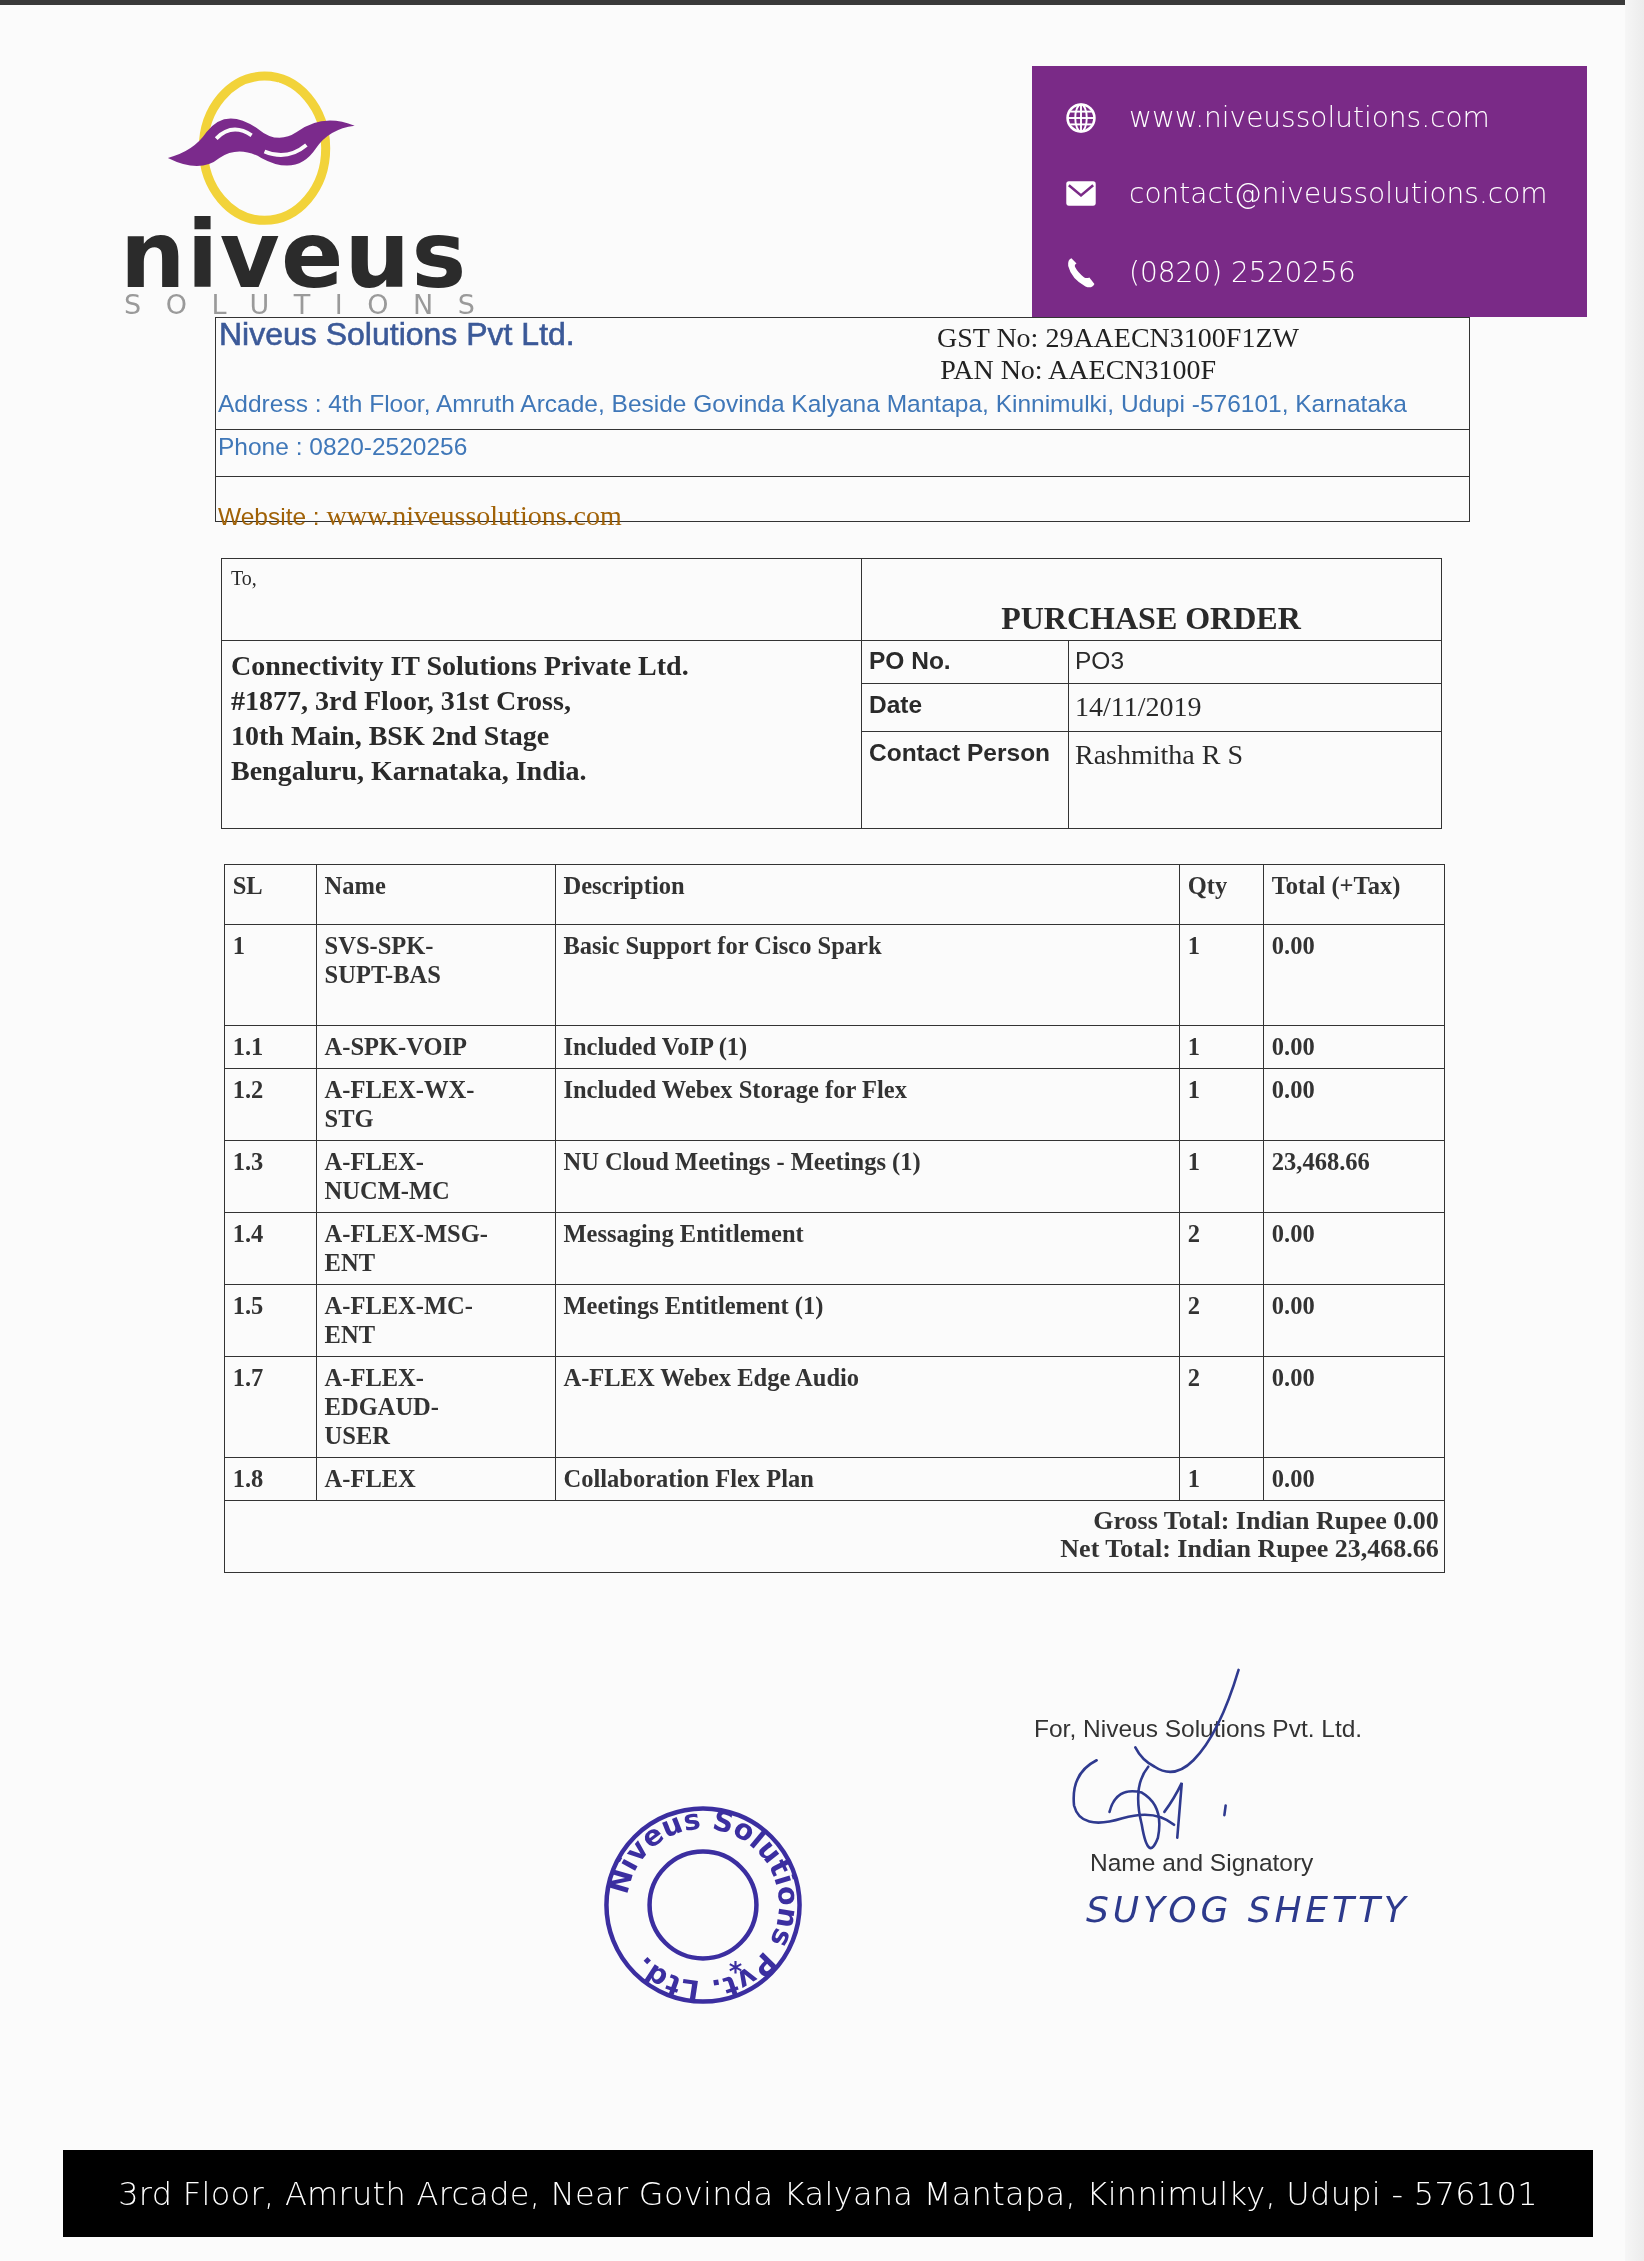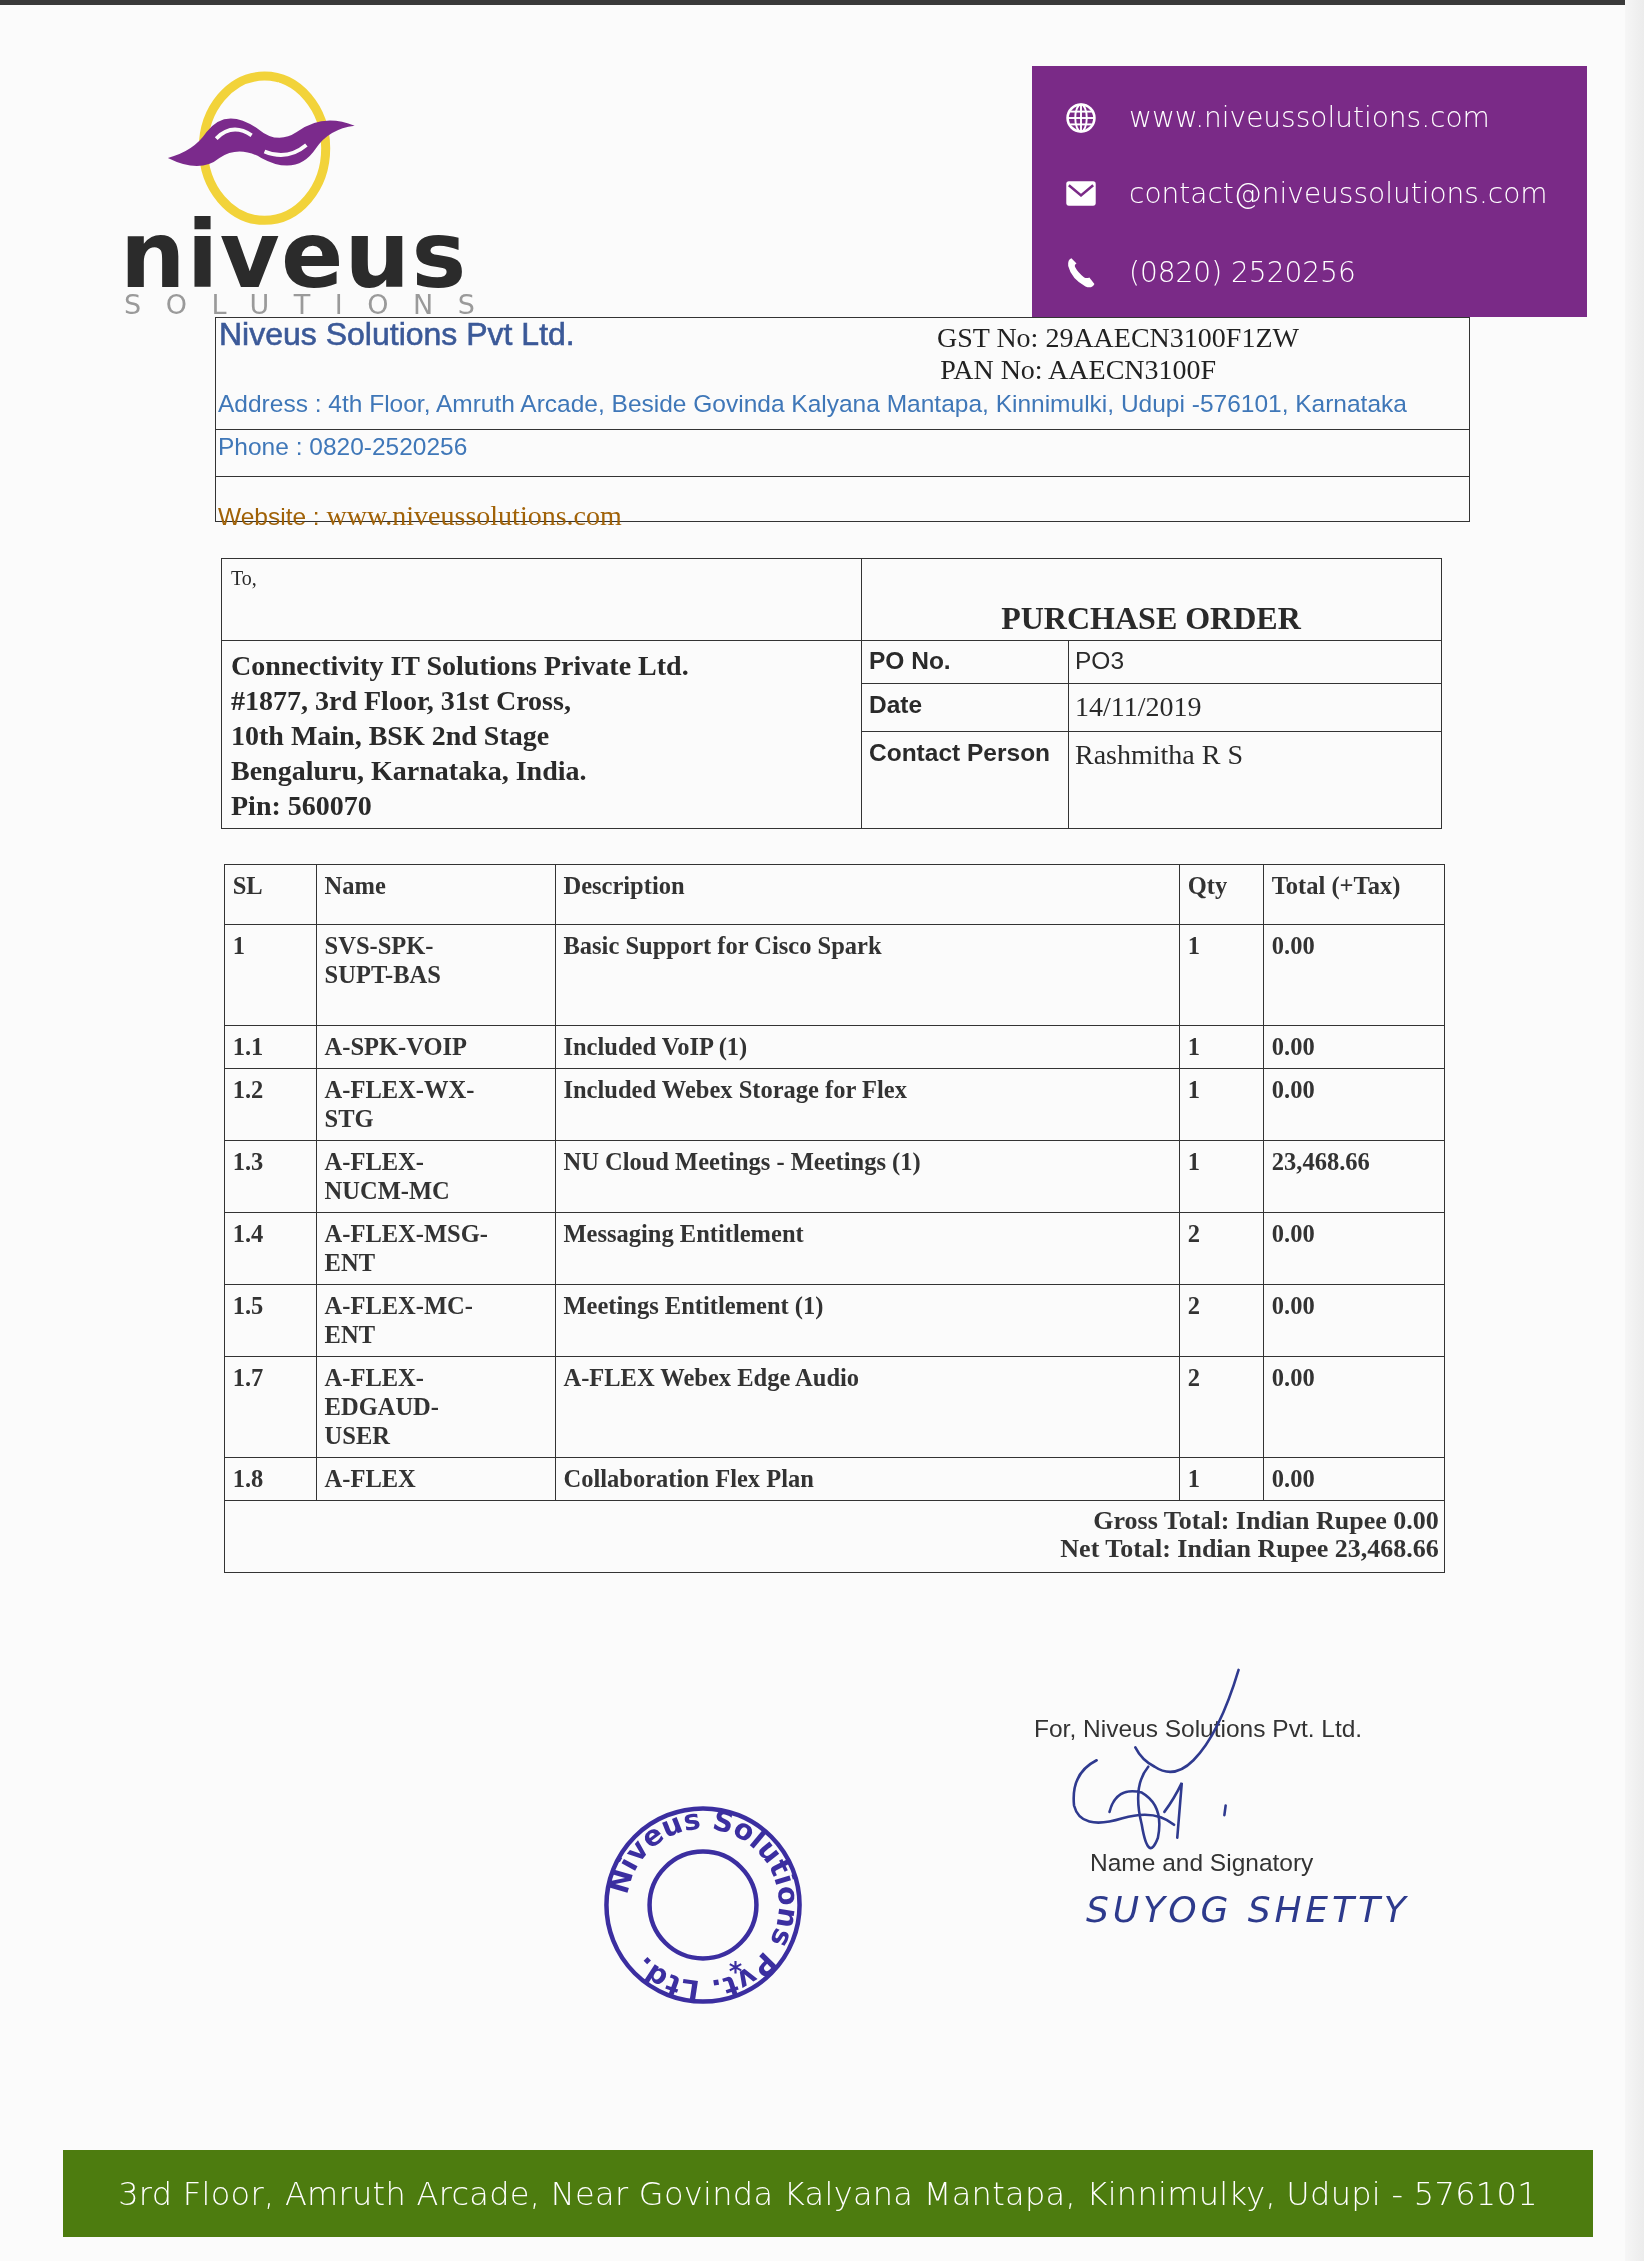--- a/index.html
+++ b/index.html
@@ -50,21 +50,21 @@
   .totals-cell { text-align:right !important; padding:6.4px 5.2px 3.9px 5.2px !important; line-height:28px !important; font-size:26px; }
 
   
   .for-line { left:1034px; top:1715px; font-family:"Liberation Sans", sans-serif; font-size:24.5px; color:#333; }
   .sign-label { left:1090px; top:1849px; font-family:"Liberation Sans", sans-serif; font-size:24.5px; color:#333; }
   .sign-name { left:1086px; top:1889px; font-family:"DejaVu Sans", sans-serif; font-size:36px; color:#2d3a8c; font-style:italic; letter-spacing:3.9px; }
   .signature { left:1045px; top:1657px; width:271px; height:213px; }
   .stamp { left:600px; top:1802px; width:206px; height:206px; }
 
   
-  .footer { left:63px; top:2150px; width:1530px; height:87px; background:#4d7c0f; display:flex; align-items:center; justify-content:center; }
+  .footer { left:63px; top:2150px; width:1530px; height:87px; background:#000000; display:flex; align-items:center; justify-content:center; }
   .footer span { color:#fff; font-family:"DejaVu Sans", sans-serif; font-size:32px; font-weight:300; letter-spacing:0.3px; }
 </style>
 </head>
 <body>
 
 <div class="abs top-edge"></div>
 <div class="abs right-shadow"></div>
 
 <svg class="abs logo-emblem" viewBox="0 0 340 260">
   <ellipse cx="170" cy="135" rx="95" ry="112" fill="none" stroke="#f2d33a" stroke-width="14"></ellipse>
@@ -128,21 +128,20 @@
 <div class="hline" style="left:861px; top:731px; width:581px;"></div>
 <div class="vline" style="left:1068px; top:640px; height:189px;"></div>
 
 <div class="abs to-label">To,</div>
 <div class="abs po-title">PURCHASE ORDER</div>
 <div class="abs vendor">
   <div>Connectivity IT Solutions Private Ltd.</div>
   <div>#1877, 3rd Floor, 31st Cross,</div>
   <div>10th Main, BSK 2nd Stage</div>
   <div>Bengaluru, Karnataka, India.</div>
-  <div>Pin: 560070</div>
 </div>
 
 <div class="abs po-label" style="top:647px;">PO No.</div>
 <div class="abs po-value sans" style="top:647px;">PO3</div>
 <div class="abs po-label" style="top:691px;">Date</div>
 <div class="abs po-value" style="top:691px;">14/11/2019</div>
 <div class="abs po-label" style="top:739px;">Contact Person</div>
 <div class="abs po-value" style="top:739px;">Rashmitha R S</div>
 
 <table class="items">

